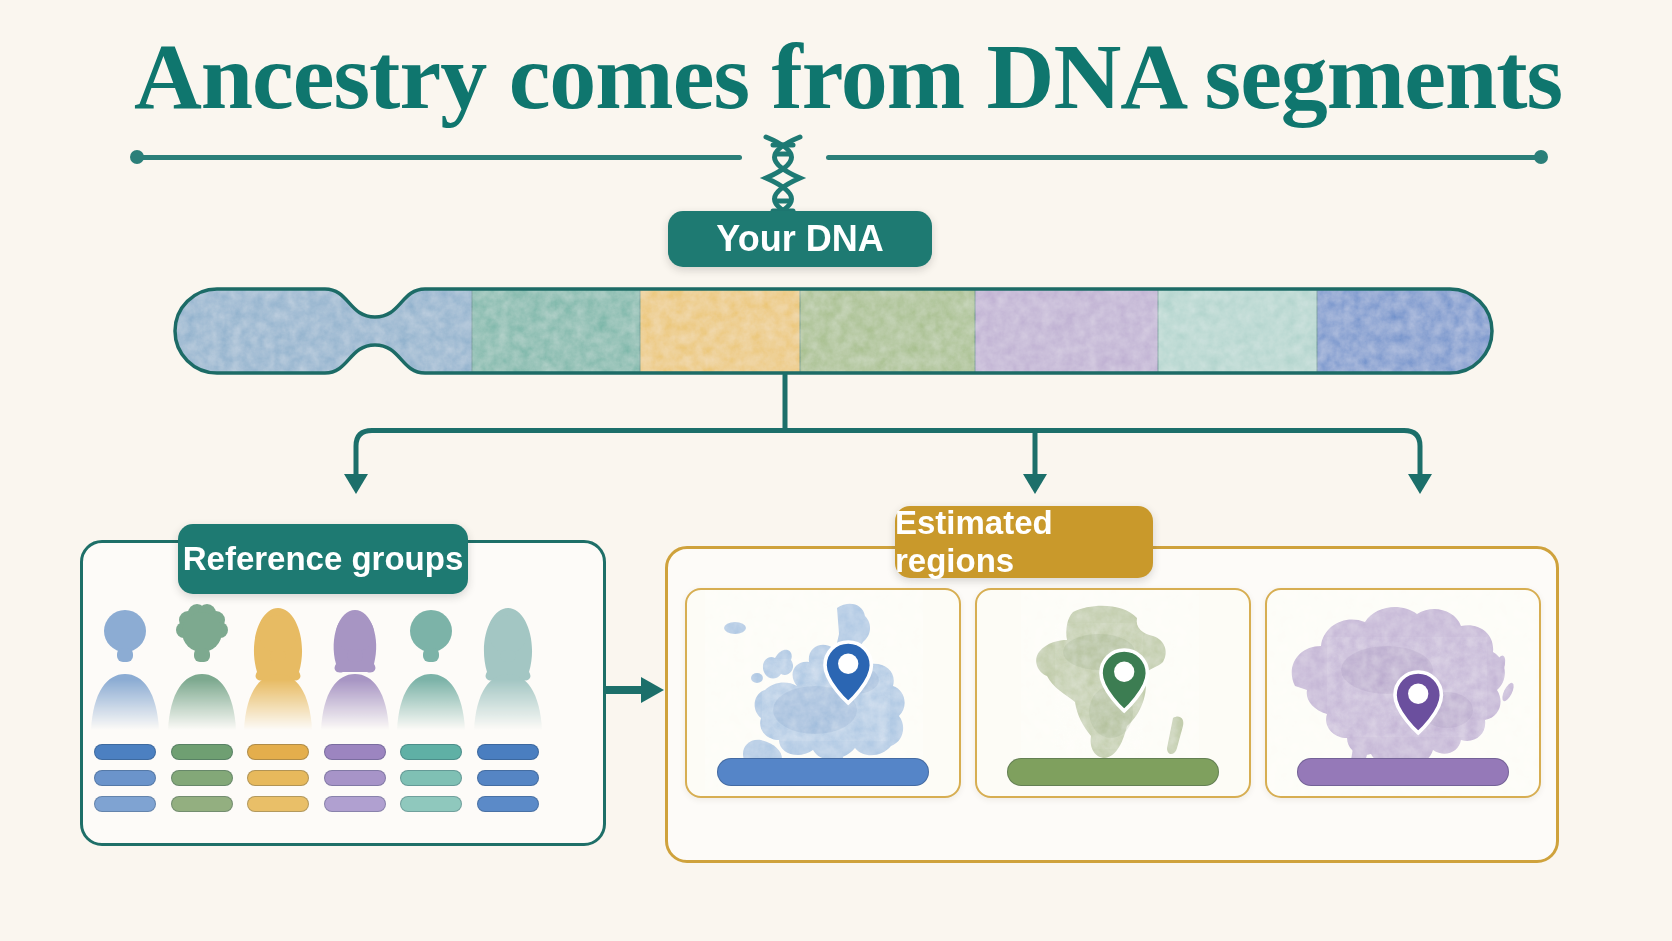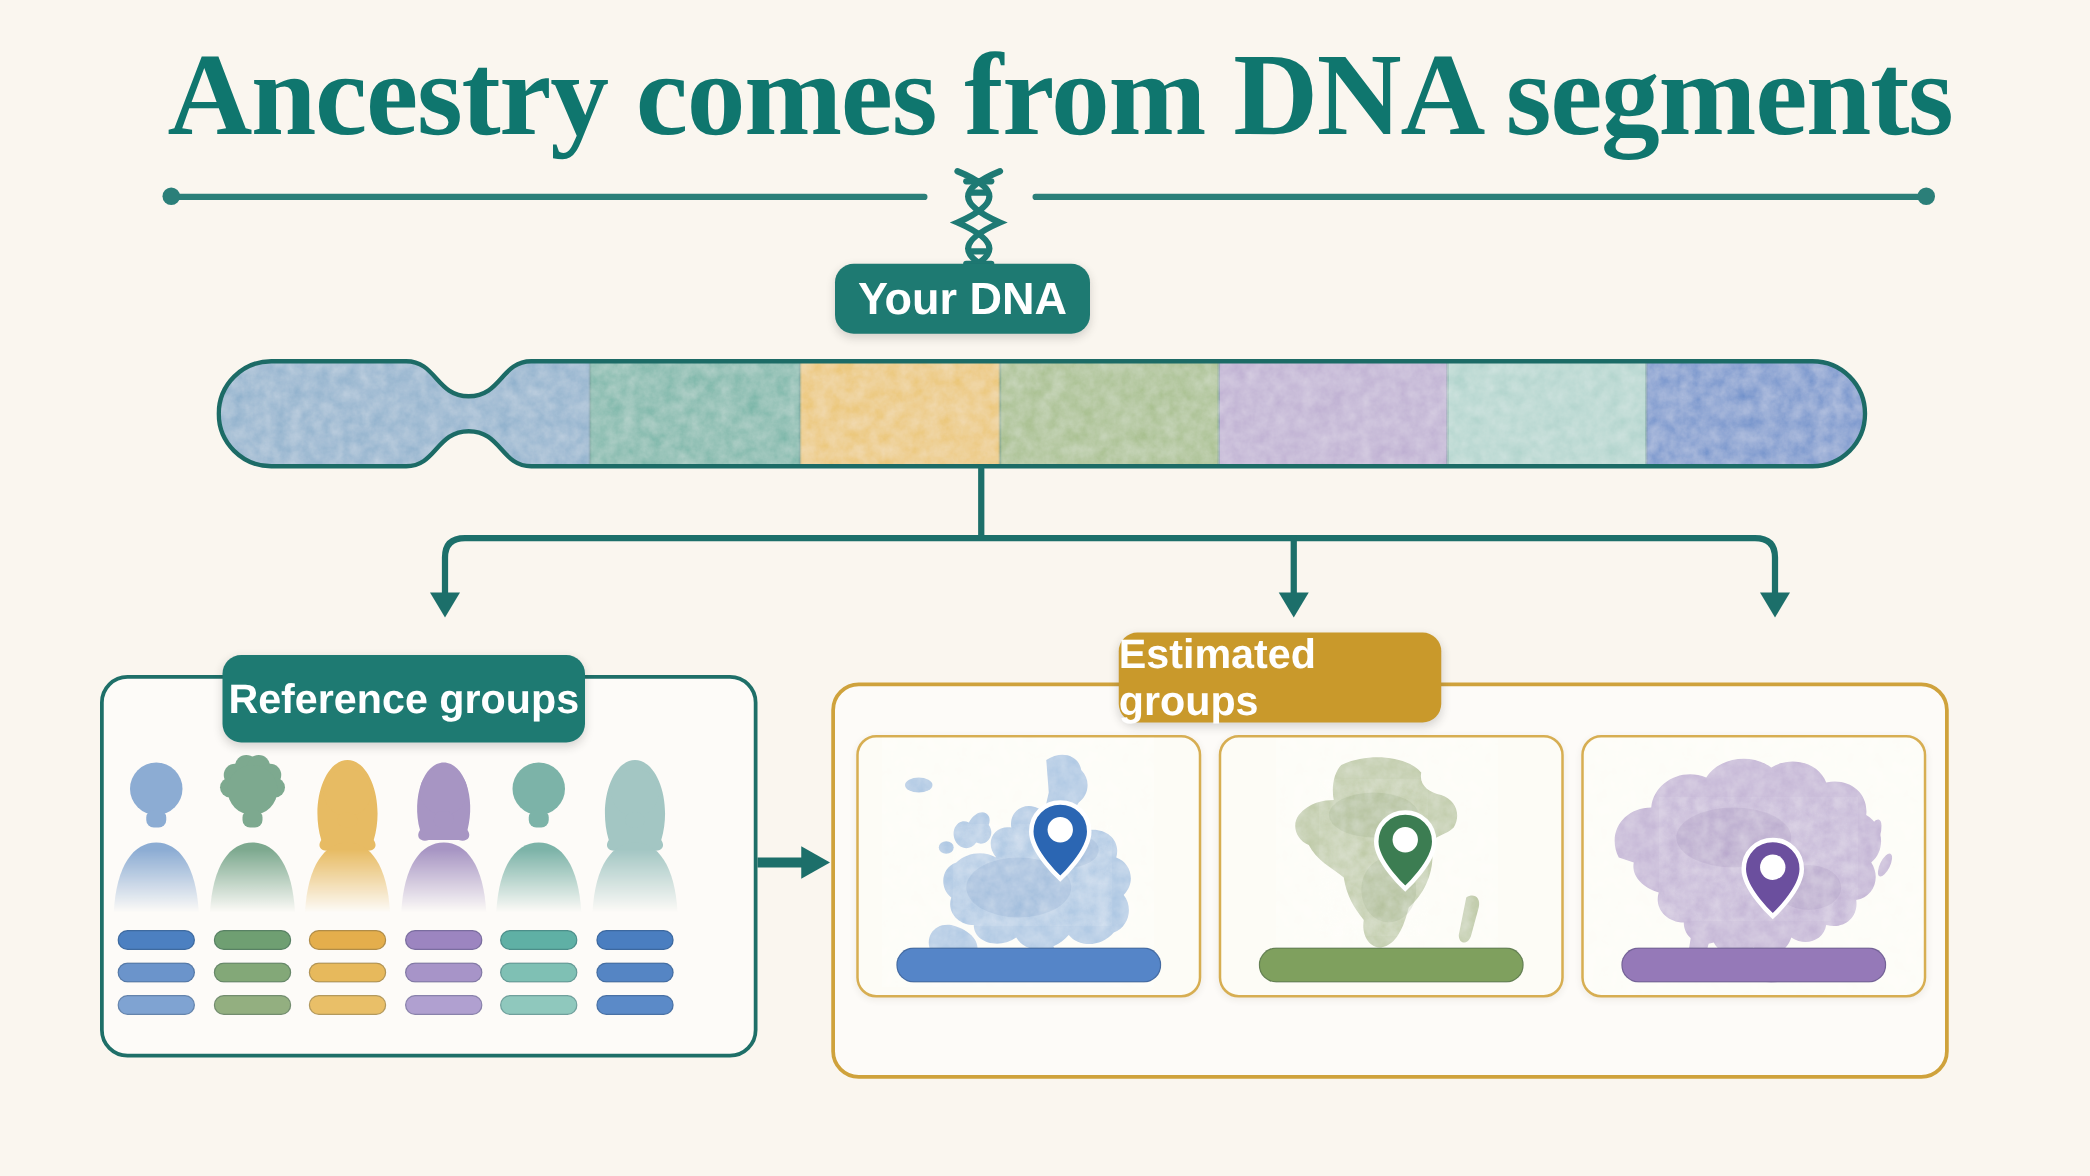--- a/index.html
+++ b/index.html
@@ -18,21 +18,21 @@
   .divider.right{left:826px;width:712px;}
   .divider-dot{position:absolute;top:150px;width:14px;height:14px;border-radius:50%;background:#2b7f79;}
   .divider-dot.left{left:130px;}
   .divider-dot.right{left:1534px;}
   .dna-icon{position:absolute;left:752px;top:134px;}
   .badge{
     position:absolute;display:flex;align-items:center;justify-content:center;
     color:#ffffff;font-weight:700;border-radius:15px;
     box-shadow:0 3px 8px rgba(40,40,40,.18);z-index:5;
   }
-  .badge.your-dna{left:668px;top:211px;width:204px;height:56px;font-size:36px;}
+  .badge.your-dna{left:668px;top:211px;width:264px;height:56px;font-size:36px;}
   .badge.ref{left:178px;top:524px;width:290px;height:70px;font-size:33px;}
   .badge.est{left:895px;top:506px;width:258px;height:72px;font-size:33px;}
   .chromo{position:absolute;left:173px;top:287px;}
   .connectors{position:absolute;left:330px;top:370px;}
   .panel{position:absolute;border-radius:22px;background:rgba(255,255,255,.55);}
   .panel.teal{left:80px;top:540px;width:520px;height:300px;border:3px solid #1e6f68;}
   .panel.gold{left:665px;top:546px;width:888px;height:311px;border:3px solid #cfa23c;}
   .people-row{
     position:absolute;left:87px;top:598px;width:459px;height:232px;
     display:flex;justify-content:space-between;z-index:4;
@@ -256,21 +256,21 @@
       </div>
     </div>
   </div>
 
   <svg class="flow-arrow" width="62" height="32" viewBox="0 0 62 32">
     <line x1="3" y1="16" x2="40" y2="16" stroke="#1c6f6a" stroke-width="8"></line>
     <polygon points="38,3 38,29 61,16" fill="#1c6f6a"></polygon>
   </svg>
 
   <div class="panel gold"></div>
-  <div class="badge est" style="background: rgb(201, 153, 43);">Estimated groups</div>
+  <div class="badge est" style="background: rgb(201, 153, 43);">Estimated regions</div>
 
   <div class="map-card c1">
     <svg width="272" height="206" viewBox="0 0 272 206">
       <g filter="url(#wc)" fill="#a3c1e0">
         <ellipse cx="48" cy="38" rx="11" ry="6"></ellipse>
         <ellipse cx="70" cy="88" rx="6" ry="5"></ellipse>
         <path d="M78,84 C72,74 80,64 88,68 C96,54 108,60 104,70 C110,78 102,88 94,84 C90,90 82,90 78,84 Z"></path>
         <path d="M150,18 C162,10 176,14 178,26 C186,34 184,46 176,52 L160,78 C152,84 144,80 146,70 L152,44 Z"></path>
         <path d="M110,96 C100,84 108,70 122,72 C120,58 134,50 146,58 L158,64 C168,58 182,62 184,74 C198,72 210,82 206,96 C218,100 222,116 212,126 C220,136 216,152 204,156 C194,168 176,168 168,158 C156,172 134,174 126,160 C112,170 92,164 92,150 C80,150 70,140 74,128 C64,120 66,104 78,100 C86,92 100,90 110,96 Z"></path>
         <path d="M74,150 C60,148 52,160 58,172 C66,184 86,184 94,174 C98,164 90,154 74,150 Z"></path>

